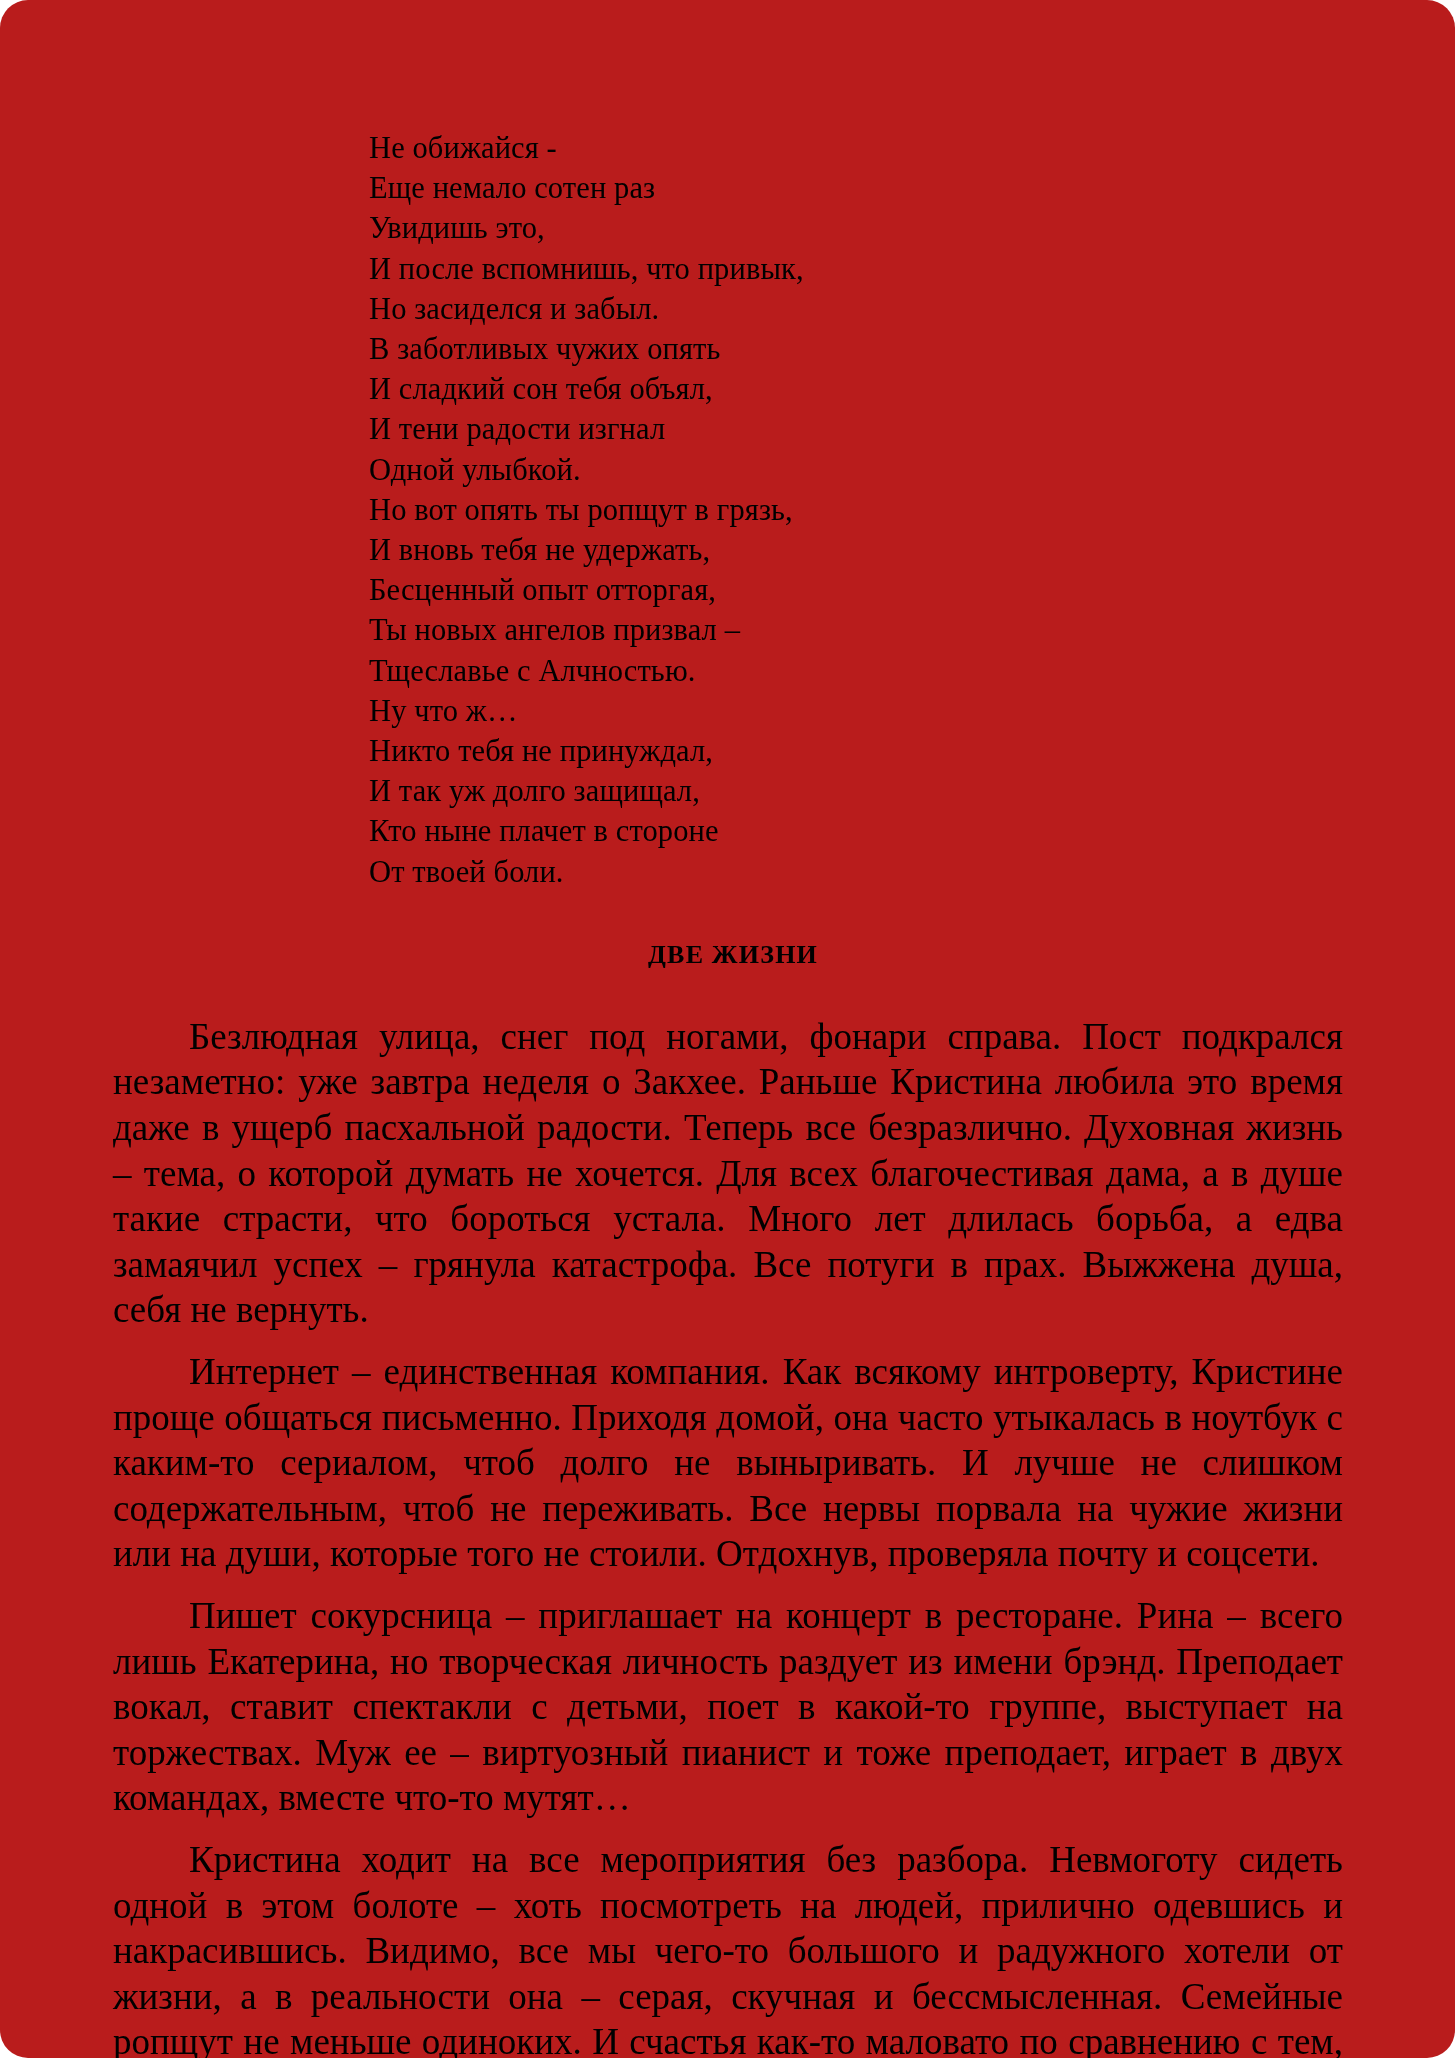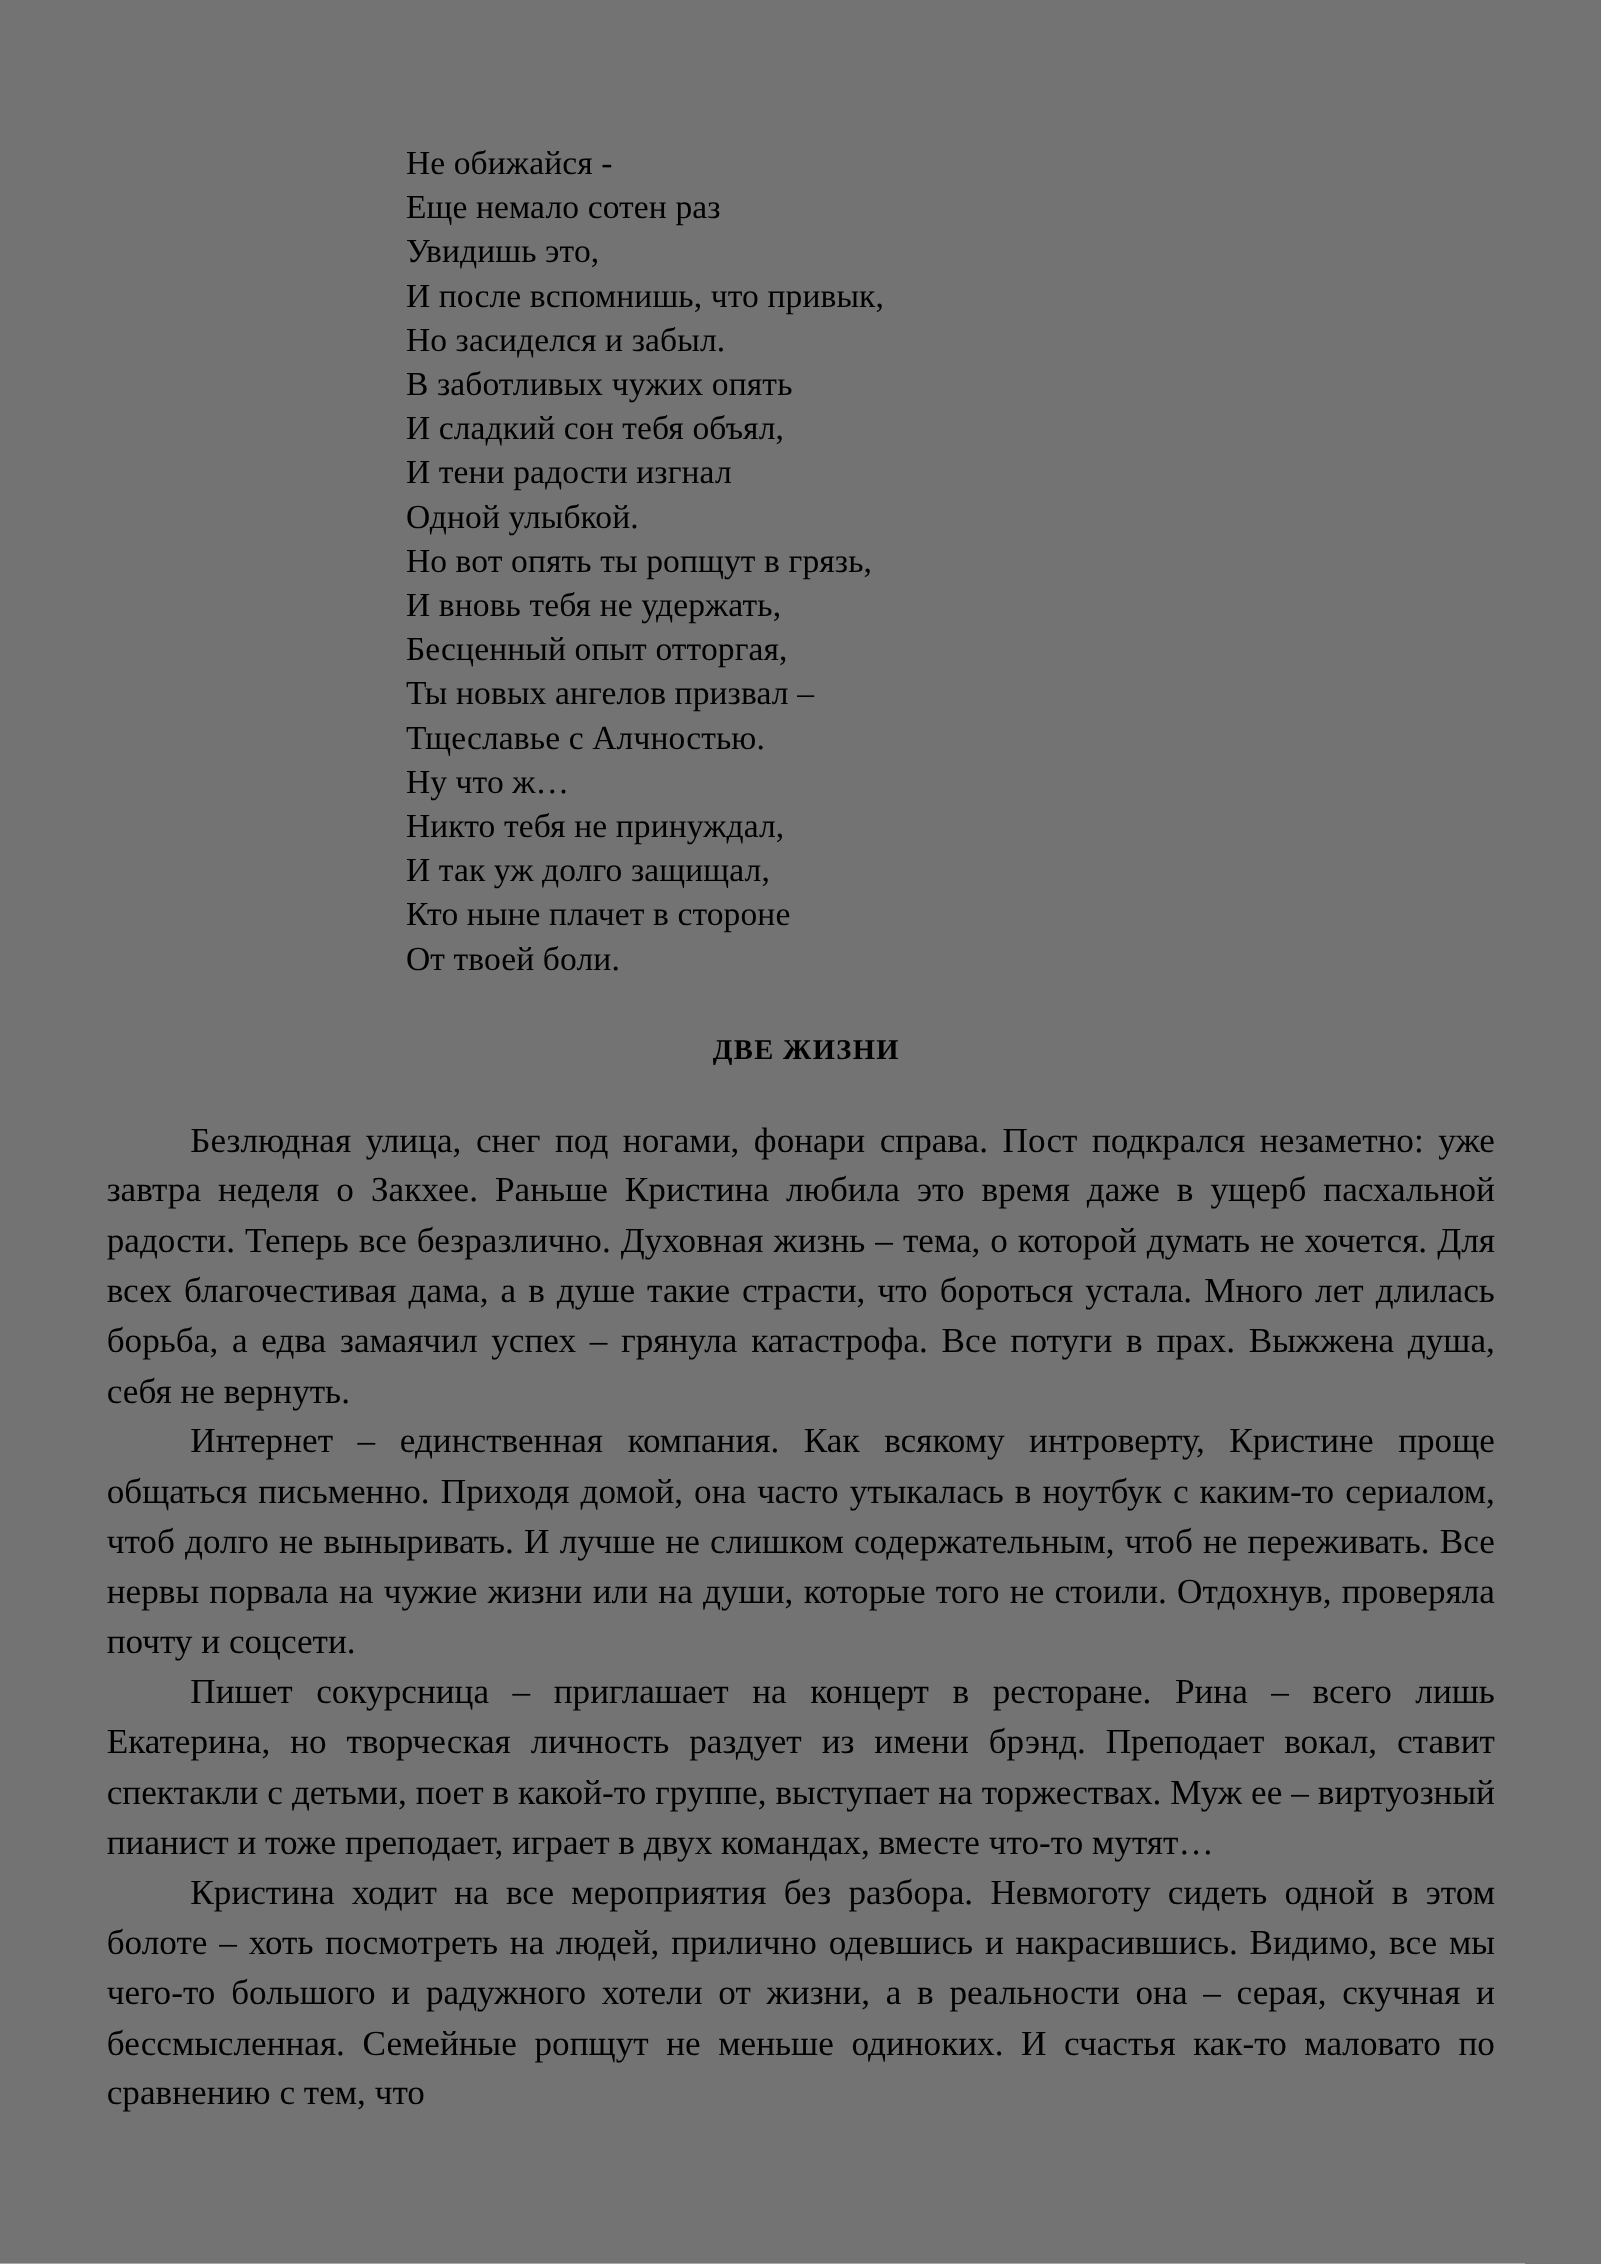--- a/index.html
+++ b/index.html
@@ -8,24 +8,25 @@
     background: #ffffff;
   }
   body {
     font-family: "Liberation Serif", "DejaVu Serif", serif;
     color: #000000;
   }
   .page {
     position: relative;
     width: 1455px;
     height: 2058px;
-    background: #737373;
+    background: #b91c1c;
     margin: 0 auto;
     overflow: hidden;
     box-sizing: border-box;
+    border-radius: 28px;
   }
   .content {
     position: absolute;
     left: 97px;
     top: 128px;
     width: 1262px;
   }
   
   .poem {
     margin: 0 0 0 0;
@@ -46,26 +47,26 @@
     margin-bottom: 0;
     letter-spacing: 1.2px;
     padding-left: 10px;
   }
   
   .prose {
     margin: 0;
     padding: 0;
   }
   .prose p {
-    font-size: 32px;
+    font-size: 37px;
     line-height: 45.6px;
     text-align: justify;
     text-justify: inter-word;
     text-indent: 76px;
-    margin: 0;
+    margin: 16px;
     hyphens: none;
   }
   .prose p:first-child {
     margin-top: 44px;
   }
   .prose p.last-line-stretch {
     
   }
 </style>
 </head>

